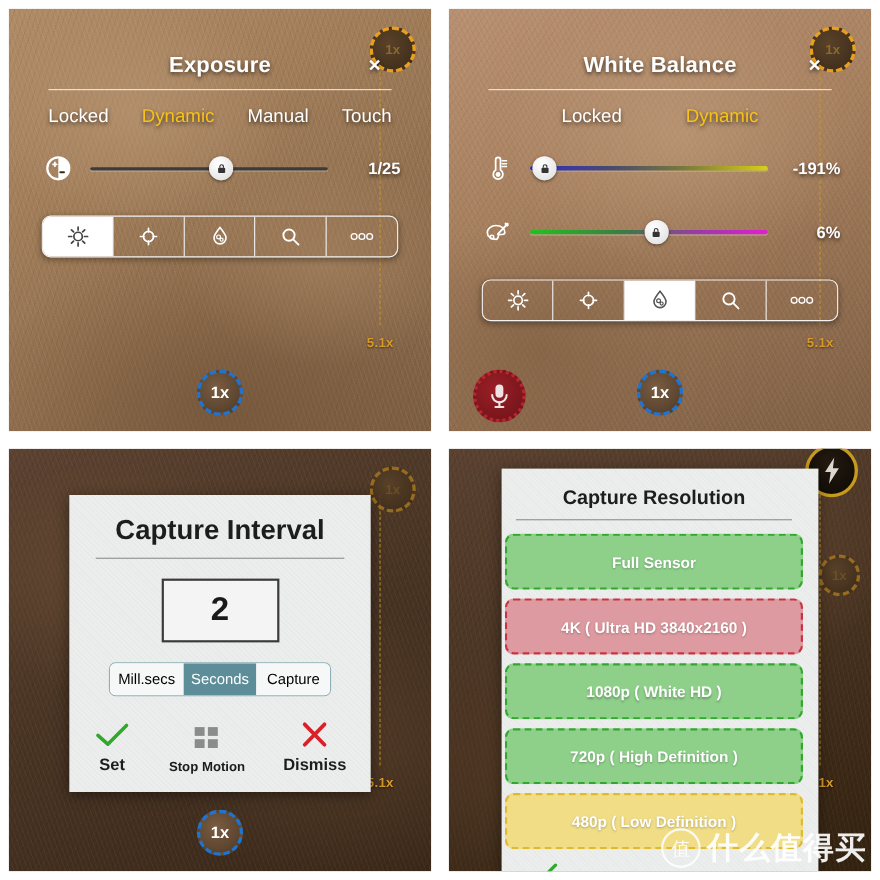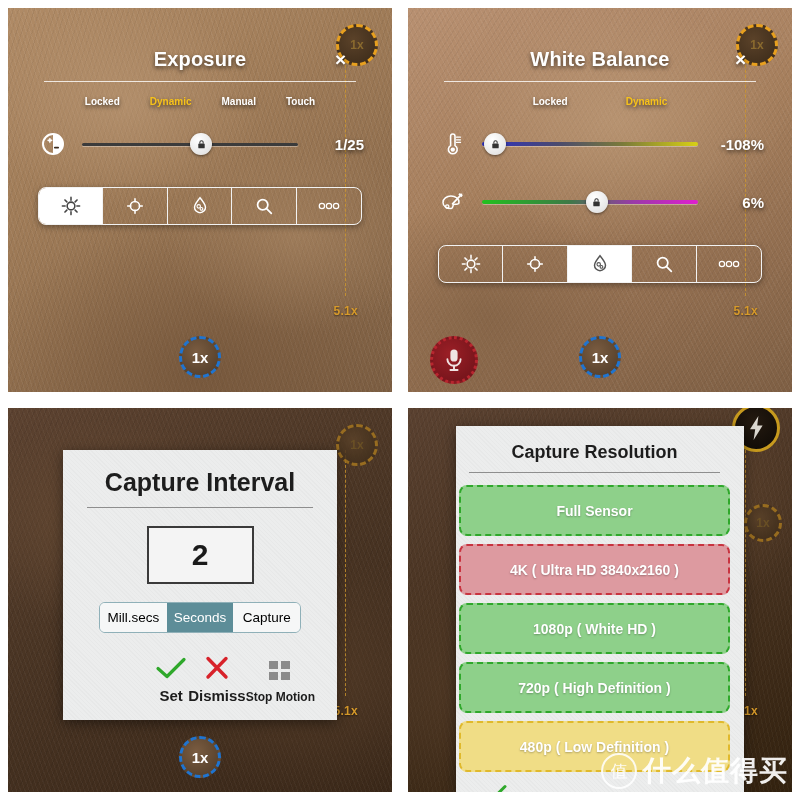--- a/index.html
+++ b/index.html
@@ -82,21 +82,21 @@
             padding:0 26px 8px 26px;}
   .cam-title{color:#fff;font-size:20px;font-weight:bold;letter-spacing:.2px;
              text-shadow:0 2px 4px rgba(0,0,0,.6);}
   .cam-close{position:absolute;right:18px;top:0px;color:#fff;font-size:19px;
              font-weight:bold;text-shadow:0 2px 4px rgba(0,0,0,.6);cursor:pointer;
              line-height:24px;}
   .cam-rule{height:1px;background:rgba(255,255,255,.8);margin:2px 8px 14px 8px;}
 
   .cam-tabs{display:flex;justify-content:center;gap:30px;margin-bottom:22px;}
   .cam-tabs.wb{gap:58px;}
-  .cam-tab{color:#fff;font-size:10px;font-weight:bold;cursor:pointer;
+  .cam-tab{color:#fff;font-size:17px;font-weight:normal;cursor:pointer;
            text-shadow:0 2px 4px rgba(0,0,0,.65);}
   .cam-tab.active{color:#f7c21a;}
 
   .slider-row{display:flex;align-items:center;gap:12px;margin:0 0 28px 0;}
   .slider-ico{width:34px;height:30px;flex:0 0 34px;display:flex;align-items:center;
               justify-content:center;}
   .track-wrap{position:relative;flex:1 1 auto;height:22px;display:flex;align-items:center;}
   .track{position:absolute;left:0;right:0;height:3px;border-radius:2px;
          background:#3b3b3b;box-shadow:0 1px 0 rgba(255,255,255,.35);}
   .track.temp{background:linear-gradient(90deg,#2b2fc7 0%,#4a4a6e 35%,#7a7a3a 65%,#d8d015 100%);height:4px;}
@@ -129,21 +129,21 @@
   .numbox{width:103px;height:54px;margin:0 auto 18px auto;background:#f4f4f4;
           border:2px solid #3a3a3a;display:flex;align-items:center;justify-content:center;
           color:#1a1a1a;font-size:30px;font-weight:bold;cursor:text;}
 
   .seg{display:flex;margin:0 24px 22px 24px;border:1px solid #8fb0b8;border-radius:6px;
        overflow:hidden;background:#f6f7f7;}
   .seg-item{flex:1 1 33.33%;text-align:center;padding:7px 2px;font-size:13.5px;
             color:#000000;cursor:pointer;background:#f6f7f7;}
   .seg-item.active{background:#5d8d98;color:#ffffff;}
 
-  .actions{display:flex;justify-content:flex-end;align-items:flex-end;
+  .actions{display:flex;justify-content:space-between;align-items:flex-end;
            padding:0 10px 6px 10px;}
   .action{display:flex;flex-direction:column;align-items:center;gap:6px;cursor:pointer;}
   .action-lbl{color:#1c1c1c;font-weight:bold;font-size:15px;}
   .action-lbl.small{font-size:12px;}
 
   .dlg-res{left:48px;right:48px;top:18px;bottom:0;padding:12px 14px 0 3px;}
   .dlg-res .dlg-title{font-size:18px;margin:4px 0 9px 0;}
   .dlg-res .dlg-rule{margin:0 10px 12px 10px;}
   .res-btn{height:51px;margin-bottom:8px;border-radius:8px;display:flex;
            align-items:center;justify-content:center;color:#ffffff;font-size:14px;
@@ -290,21 +290,21 @@
         </div>
         <div class="track-wrap">
           <div class="track temp"></div>
           <div class="knob" style="left:1%">
             <svg width="11" height="11" viewBox="0 0 12 12">
               <rect x="2.5" y="5" width="7" height="5.2" rx="1" fill="#333"></rect>
               <path d="M4.2 5V3.7a1.8 1.8 0 0 1 3.6 0V5" fill="none" stroke="#333" stroke-width="1.1"></path>
             </svg>
           </div>
         </div>
-        <div class="val">-108%</div>
+        <div class="val">-191%</div>
       </div>
 
       <div class="slider-row">
         <div class="slider-ico">
           <svg width="28" height="26" viewBox="0 0 28 26">
             <path d="M12 19.6c-4.4 0-8-2.6-8-6.2S7.6 7 12 7s8 2.6 8 6.2c0 1.6-1.4 2-2.6 2h-1.6c-1.1 0-1.8.7-1.8 1.6 0 1-1 2.8-2 2.8z" fill="none" stroke="#fff" stroke-width="1.5"></path>
             <path d="M13.5 14.8L22.5 5.4" stroke="#fff" stroke-width="1.7" stroke-linecap="round"></path>
             <path d="M20.8 4l3 2.6-1.4 1.6-3-2.6z" fill="#fff"></path>
             <circle cx="8.2" cy="17.6" r="1.7" fill="none" stroke="#fff" stroke-width="1.3"></circle>
           </svg>
@@ -397,33 +397,33 @@
 
       <div class="actions">
         <div class="action">
           <svg width="34" height="26" viewBox="0 0 34 26">
             <path d="M4 13.5L13 21.5L30 4.5" fill="none" stroke="#2fa82b" stroke-width="3.2" stroke-linecap="round" stroke-linejoin="round"></path>
           </svg>
           <div class="action-lbl">Set</div>
         </div>
         <div class="action">
           <svg width="30" height="26" viewBox="0 0 30 26">
-            <path d="M6 3.5L24 22M24 3.5L6 22" fill="none" stroke="#d8222a" stroke-width="3.4" stroke-linecap="round"></path>
-          </svg>
-          <div class="action-lbl">Dismiss</div>
-        </div>
-        <div class="action">
-          <svg width="30" height="26" viewBox="0 0 30 26">
             <rect x="4" y="3" width="9" height="8" fill="#8b8b8b"></rect>
             <rect x="16" y="3" width="9" height="8" fill="#8b8b8b"></rect>
             <rect x="4" y="14" width="9" height="8" fill="#8b8b8b"></rect>
             <rect x="16" y="14" width="9" height="8" fill="#8b8b8b"></rect>
           </svg>
           <div class="action-lbl small">Stop Motion</div>
         </div>
+        <div class="action">
+          <svg width="30" height="26" viewBox="0 0 30 26">
+            <path d="M6 3.5L24 22M24 3.5L6 22" fill="none" stroke="#d8222a" stroke-width="3.4" stroke-linecap="round"></path>
+          </svg>
+          <div class="action-lbl">Dismiss</div>
+        </div>
       </div>
     </div>
 
     <div class="badge badge-bottom">
       <span>1x</span>
     </div>
   </div>
 
   <div class="panel">
     <div class="bg bg-dark2"></div>

